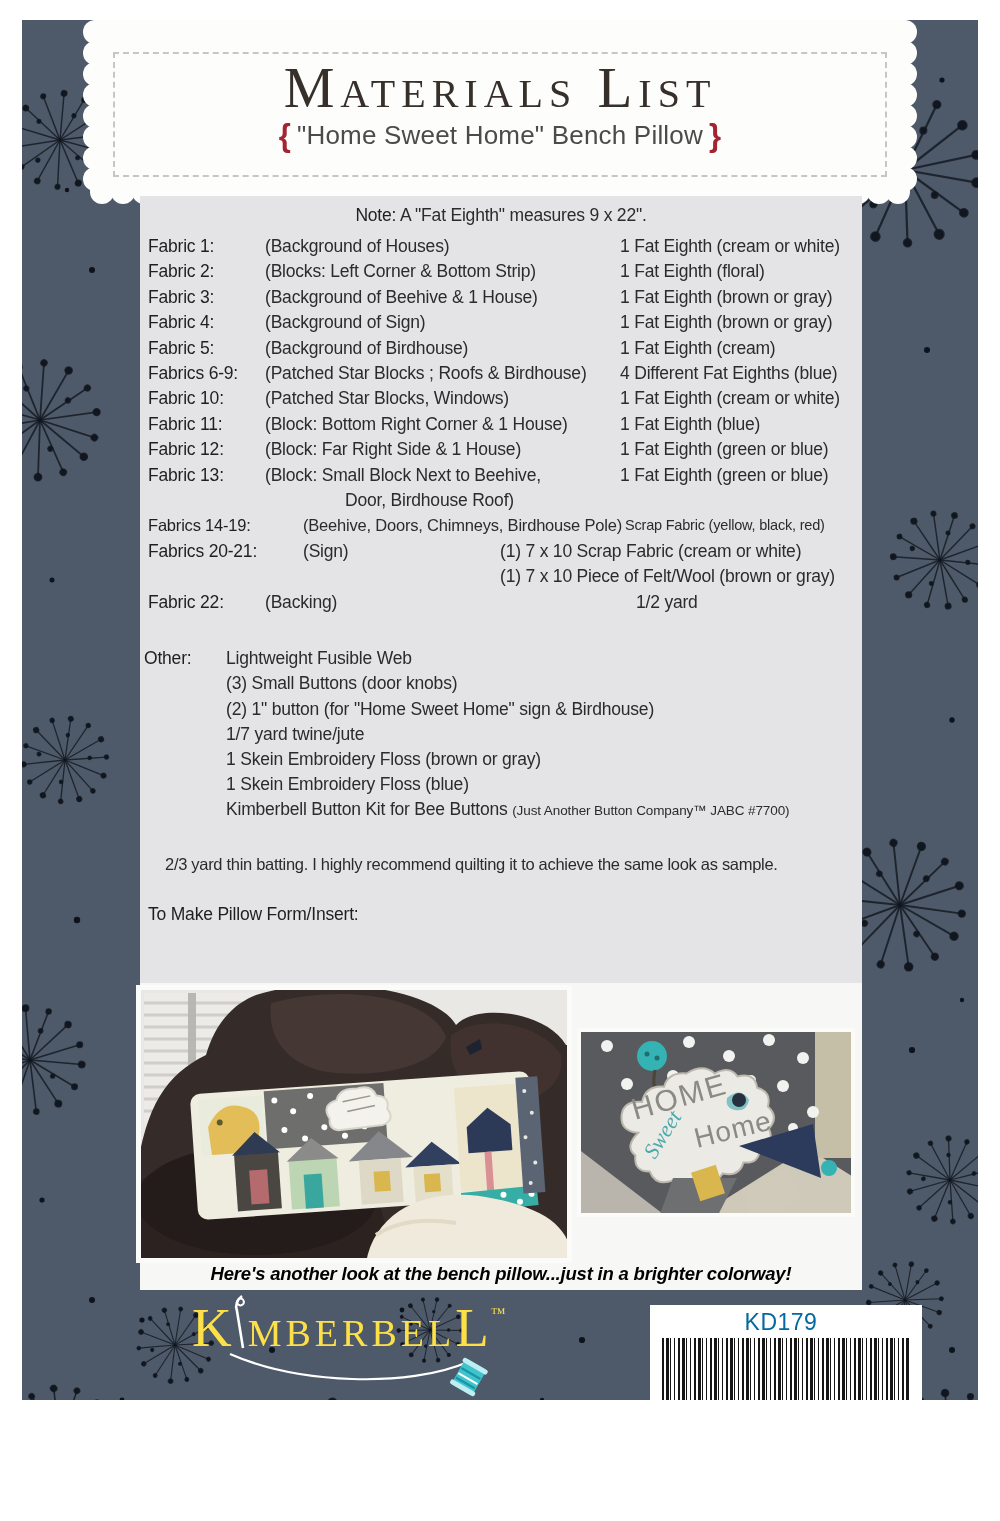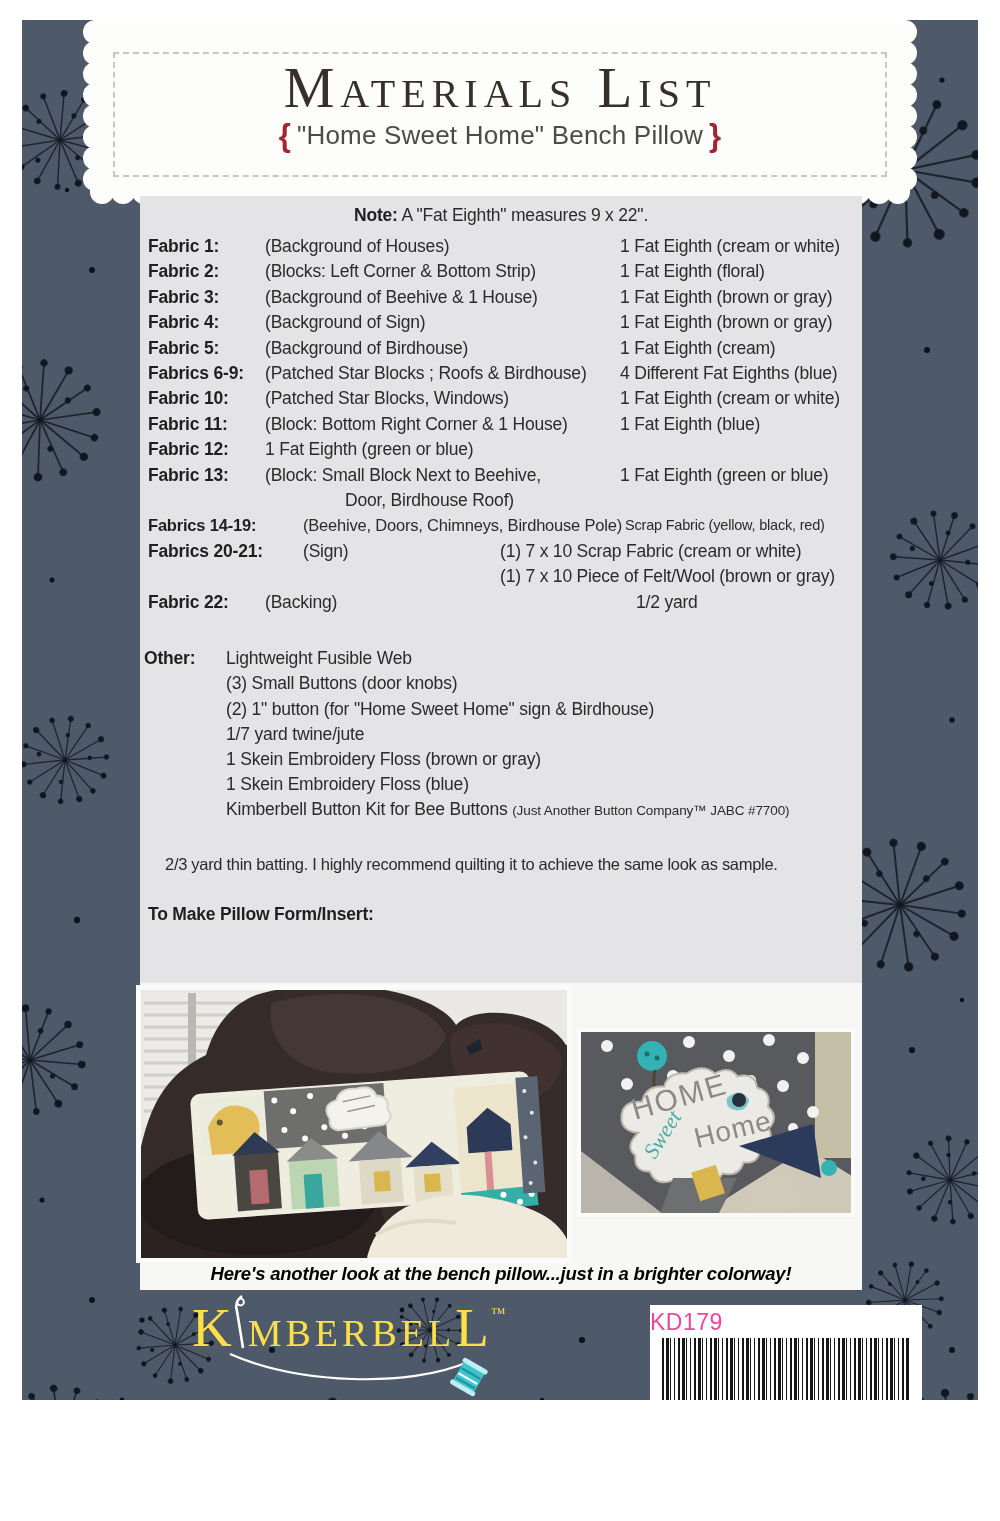--- a/index.html
+++ b/index.html
@@ -12,21 +12,21 @@
   .dashed-box{position:absolute;left:91px;top:32px;width:770px;height:121px;border:2px dashed #c6c6c6;text-align:center;}
   .title{margin-top:4px;font-family:"Liberation Serif",serif;font-variant:small-caps;font-size:57px;
          letter-spacing:6px;color:#37302a;line-height:60px;}
   .subtitle{font-size:26px;color:#4b4b4b;letter-spacing:0.2px;line-height:30px;margin-top:2px;}
   .brace{color:#a32533;font-size:31px;font-weight:bold;vertical-align:-2px;padding:0 6px;}
 
   
   .content{position:absolute;left:118px;top:176px;width:722px;height:787px;background:#e4e4e6;
            font-size:17.5px;letter-spacing:-0.2px;color:#2b2b2b;}
   .note-line{margin-top:7px;text-align:center;line-height:25px;}
-  b{font-weight:bold;color:#1f1f1f;}
+  b{font-weight:normal;color:#1f1f1f;}
   .fab-table{margin:6px 0 0 8px;width:706px;}
   .frow{display:grid;grid-template-columns:117px 355px 1fr;line-height:25.4px;white-space:nowrap;}
   .frow-scrap{display:grid;grid-template-columns:155px 322px 1fr;line-height:25.4px;white-space:nowrap;font-size:16.5px;}
   .frow-scrap .qty-sm{font-size:14.5px;line-height:25.4px;}
   .frow-sign{display:grid;grid-template-columns:155px 197px 1fr;line-height:25.4px;white-space:nowrap;}
   .desc2{padding-left:80px;}
   .qty-indent{padding-left:16px;}
 
   .other-block{margin:31px 0 0 4px;display:grid;grid-template-columns:82px 1fr;line-height:25.2px;}
   .other-items div{white-space:nowrap;}
@@ -49,21 +49,21 @@
   
   .logo{position:absolute;left:170px;top:1272px;width:400px;height:120px;color:#fde047;
         font-family:"Liberation Serif",serif;white-space:nowrap;}
   .lg-big{font-size:55px;letter-spacing:2px;}
   .lg-mid{font-size:38px;letter-spacing:4px;}
   .lg-tm{font-size:15px;vertical-align:28px;letter-spacing:0;}
   .needle-svg{margin:0 -1px 0 -3px;vertical-align:-6px;}
   .swoosh-svg{position:absolute;left:36px;top:56px;}
   .copyright{position:absolute;left:62px;top:1382px;color:#ffffff;font-weight:bold;font-size:20.5px;letter-spacing:0.2px;}
   .barcode-box{position:absolute;left:628px;top:1285px;width:272px;height:135px;background:#ffffff;}
-  .barcode-sku{text-align:left;font-size:23px;color:#ec4899;padding:4px 10px 0 0;letter-spacing:0.5px;}
+  .barcode-sku{text-align:center;font-size:23px;color:#0369a1;padding:4px 10px 0 0;letter-spacing:0.5px;}
   .barcode-bars{margin:2px 12px 0 12px;height:74px;
     background:repeating-linear-gradient(90deg,#161616 0 2px,#ffffff 2px 4px,#161616 4px 7px,#ffffff 7px 8px,#161616 8px 9px,#ffffff 9px 12px,#161616 12px 13px,#ffffff 13px 16px);}
   .barcode-digits{margin:1px 14px 0 14px;font-size:18.5px;color:#111111;word-spacing:26px;
     font-family:"DejaVu Sans Mono","Liberation Mono",monospace;letter-spacing:1px;}
 </style>
 </head>
 <body>
 
 <div class="page">
   <div class="card">
@@ -261,20 +261,21 @@
             <span>(Patched Star Blocks, Windows)</span>
             <span>1 Fat Eighth (cream or white)</span>
           </div>
         <div class="frow">
             <b>Fabric 11:</b>
             <span>(Block: Bottom Right Corner &amp; 1 House)</span>
             <span>1 Fat Eighth (blue)</span>
           </div>
         <div class="frow">
             <b>Fabric 12:</b>
+            <span>(Block: Far Right Side &amp; 1 House)</span>
             <span>1 Fat Eighth (green or blue)</span>
           </div>
         <div class="frow">
           <b>Fabric 13:</b>
           <span><span>(Block: Small Block Next to Beehive,</span><br><span class="desc2">Door, Birdhouse Roof)</span></span>
           <span>1 Fat Eighth (green or blue)</span>
         </div>
         <div class="frow-scrap">
           <b>Fabrics 14-19:</b>
           <span>(Beehive, Doors, Chimneys, Birdhouse Pole)</span>

